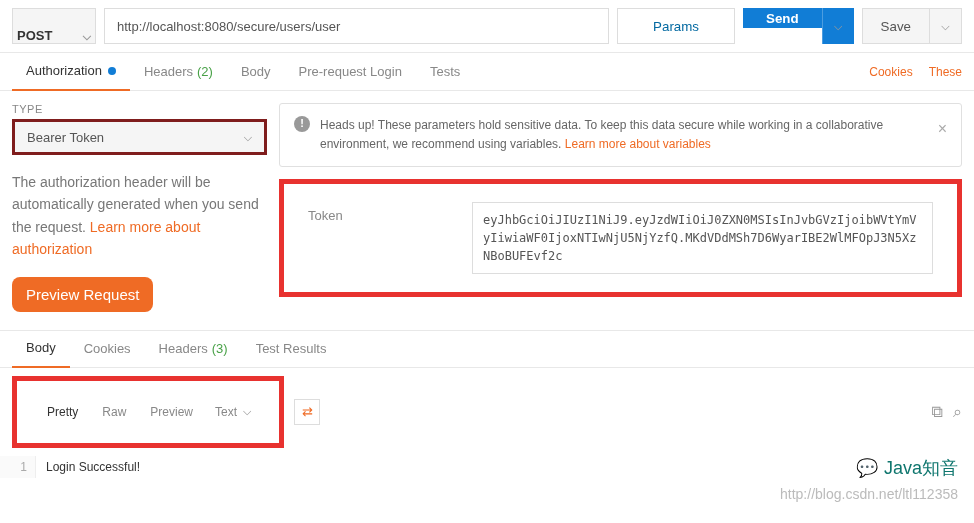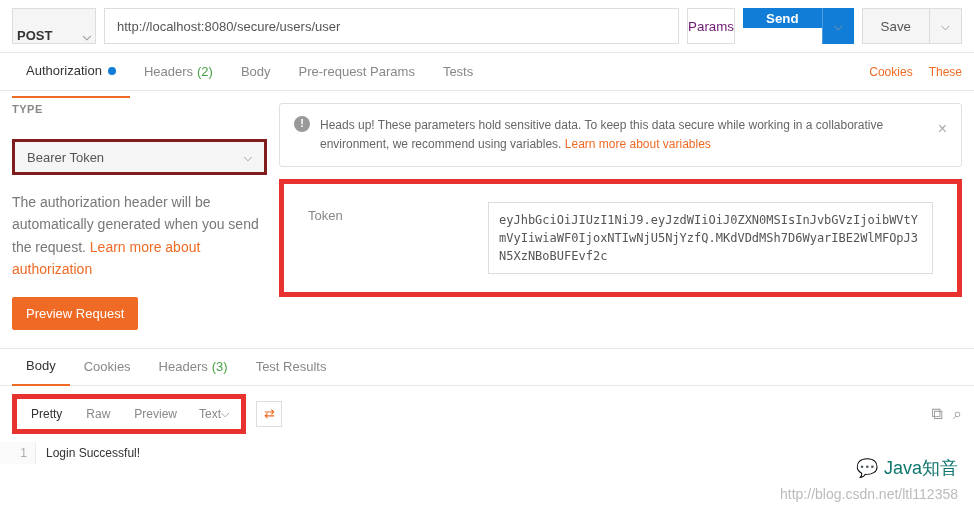--- a/index.html
+++ b/index.html
@@ -1,60 +1,60 @@
 <!DOCTYPE html>
 <html><head>
 <meta charset="utf-8">
 <style>
 *{box-sizing:border-box;margin:0;padding:0;font-family:-apple-system,BlinkMacSystemFont,"Segoe UI",Arial,sans-serif}
 body{width:974px;height:523px;background:#fff;font-size:13px;color:#505050;overflow:hidden}
 .topbar{display:flex;align-items:center;padding:8px 12px;gap:8px;border-bottom:1px solid #e8e8e8}
 .method{width:84px;height:36px;border:1px solid #ddd;background:#f5f5f5;display:flex;align-items:flex-end;justify-content:space-between;padding:0 4px;font-weight:600;color:#333;cursor:pointer}
 .chev{color:#999;font-size:11px}
 .url{flex:1;height:36px;border:1px solid #ddd;padding:0 12px;font-size:13px;color:#555;outline:none}
-.params-btn{height:36px;padding:0 0;border:1px solid #ddd;background:#fff;color:#701a75;cursor:pointer}
+.params-btn{height:36px;padding:0 35px;border:1px solid #ddd;background:#fff;color:#0369a1;cursor:pointer}
 .send-grp{display:flex}
 .send-btn{height:20px;padding:0 23px;background:#117dd6;color:#fff;border:none;font-weight:600;cursor:pointer}
 .send-drop{height:36px;width:32px;background:#117dd6;border:none;border-left:1px solid rgba(255,255,255,.25);color:#fff;cursor:pointer;display:flex;align-items:center;justify-content:center}
 .save-grp{display:flex}
 .save-btn{height:36px;padding:0 18px;background:#f5f5f5;border:1px solid #ddd;color:#555;cursor:pointer}
 .save-drop{height:36px;width:32px;background:#f5f5f5;border:1px solid #ddd;border-left:none;color:#999;cursor:pointer;display:flex;align-items:center;justify-content:center}
 .tabs{display:flex;align-items:center;padding:0 12px;border-bottom:1px solid #e8e8e8;height:38px}
-.tab{padding:0 14px;height:53px;display:flex;align-items:center;color:#888;cursor:pointer;font-size:13px}
+.tab{padding:0 14px;height:38px;display:flex;align-items:center;color:#888;cursor:pointer;font-size:13px}
 .tab.active{color:#333;border-bottom:2px solid #ef6b25}
 .tab .dot{width:8px;height:8px;background:#117dd6;border-radius:50%;margin-left:6px}
 .tab .cnt{color:#48a147;margin-left:4px}
 .tabs-right{margin-left:auto;display:flex;gap:16px;color:#ef6b25;font-size:12px}
 .tabs-right span{cursor:pointer}
 .content{display:flex;padding:12px;gap:12px}
 .left{width:255px}
-.type-lbl{font-size:11px;color:#888;font-weight:700;letter-spacing:.5px;margin-bottom:24px}
+.type-lbl{font-size:11px;color:#888;font-weight:400;letter-spacing:.5px;margin-bottom:4px}
 .type-sel{width:100%;height:36px;border:3px solid #7f1d1d;background:#f5f5f5;display:flex;align-items:center;justify-content:space-between;padding:0 12px;cursor:pointer;color:#555}
 .type-desc{font-size:14px;color:#777;line-height:1.6;margin-top:16px}
 .type-desc a{color:#ef6b25;text-decoration:none;cursor:pointer}
-.preview-btn{margin-top:16px;padding:9px 14px;background:#ef6b25;color:#fff;border:none;font-size:13px;cursor:pointer;border-radius:2px}
+.preview-btn{margin-top:16px;padding:9px 14px;background:#ef6b25;color:#fff;border:none;font-size:15px;cursor:pointer;border-radius:8px}
 .right{flex:1;display:flex;flex-direction:column;gap:12px}
 .alert{border:1px solid #e0e0e0;border-radius:3px;padding:12px 14px;display:flex;gap:10px;font-size:12px;color:#666;line-height:1.6}
 .alert-ico{width:16px;height:16px;border-radius:50%;background:#999;color:#fff;display:flex;align-items:center;justify-content:center;font-size:11px;font-weight:700;flex-shrink:0}
 .alert a{color:#ef6b25;text-decoration:none;cursor:pointer}
 .alert-x{margin-left:auto;color:#aaa;cursor:pointer;font-size:16px}
-.token-box{border:5px solid #e8322f;padding:18px 24px;display:flex;align-items:flex-start;gap:40px}
+.token-box{border:5px solid #e8322f;padding:18px 24px;display:flex;align-items:flex-start;gap:24px}
 .token-lbl{color:#888;font-size:13px;padding-top:6px;width:140px}
 .token-val{flex:1;border:1px solid #ddd;padding:8px 10px;font-size:12px;color:#555;font-family:monospace;line-height:1.5;min-height:56px;word-break:break-all}
 .resp-tabs{display:flex;align-items:center;padding:0 12px;border-top:1px solid #e8e8e8;border-bottom:1px solid #e8e8e8;height:38px;margin-top:6px}
 .rtab{padding:0 14px;height:38px;display:flex;align-items:center;color:#888;cursor:pointer;font-size:13px}
 .rtab.active{color:#333;border-bottom:2px solid #ef6b25}
 .rtab .cnt{color:#48a147;margin-left:4px}
 .resp-meta{margin-left:auto;display:flex;gap:18px;font-size:12px;color:#888}
 .resp-meta .v{color:#48a147}
 .body-bar{display:flex;align-items:center;padding:8px 12px;gap:6px}
-.fmt-box{border:5px solid #e8322f;display:inline-flex;align-items:center;padding:2px}
+.fmt-box{border:5px solid #e8322f;display:inline-flex;align-items:center;padding:18px}
 .fmt-tab{padding:6px 12px;color:#888;cursor:pointer;font-size:12px}
 .fmt-tab.active{background:#fff;color:#333}
-.fmt-drop{display:flex;align-items:center;padding:6px 10px;color:#888;cursor:pointer;font-size:12px}
+.fmt-drop{display:flex;align-items:center;gap:6px;padding:6px 10px;color:#888;cursor:pointer;font-size:12px}
 .wrap-ico{width:26px;height:26px;border:1px solid #ddd;margin-left:4px;display:flex;align-items:center;justify-content:center;color:#ef6b25;cursor:pointer}
 .body-icons{margin-left:auto;display:flex;gap:10px;color:#999}
 .body-icons span{cursor:pointer;font-size:16px}
 .code-area{display:flex;font-family:Consolas,monospace;font-size:12px}
 .gutter{width:36px;text-align:right;padding:4px 8px;color:#aaa;background:#fafafa;border-right:1px solid #eee}
 .code-line{flex:1;padding:4px 10px;color:#333}
 .watermark{position:absolute;right:16px;bottom:18px;color:#bbb;font-size:14px;text-align:right;line-height:1.6;pointer-events:none}
 .watermark .wx{font-size:18px;color:#0f766e}
 </style>
 </head>
@@ -84,21 +84,21 @@
 <div class="tabs">
   <div class="tab active">
     <span>Authorization</span>
     <span class="dot"></span>
   </div>
   <div class="tab">
     <span>Headers</span>
     <span class="cnt">(2)</span>
   </div>
   <div class="tab">Body</div>
-  <div class="tab">Pre-request Params</div>
+  <div class="tab">Pre-request Login</div>
   <div class="tab">Tests</div>
   <div class="tabs-right">
     <span>Cookies</span>
     <span>These</span>
   </div>
 </div>
 
 <div class="content">
   <div class="left">
     <div class="type-lbl">TYPE</div>

